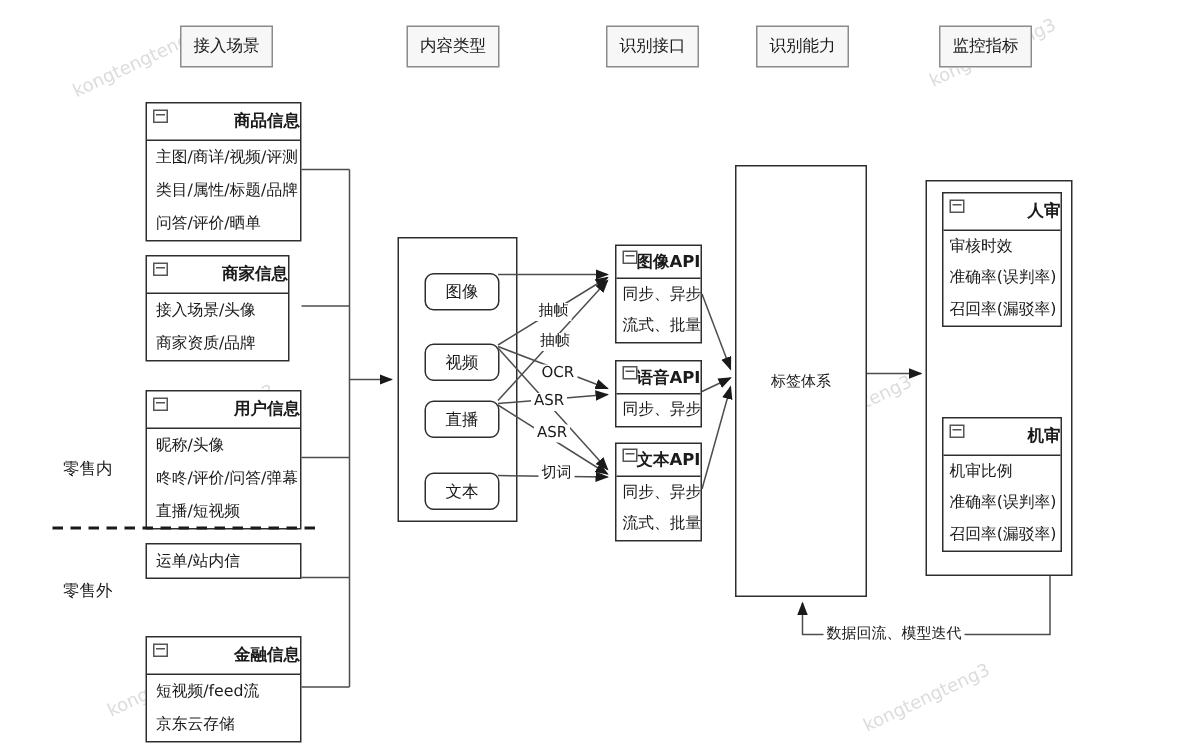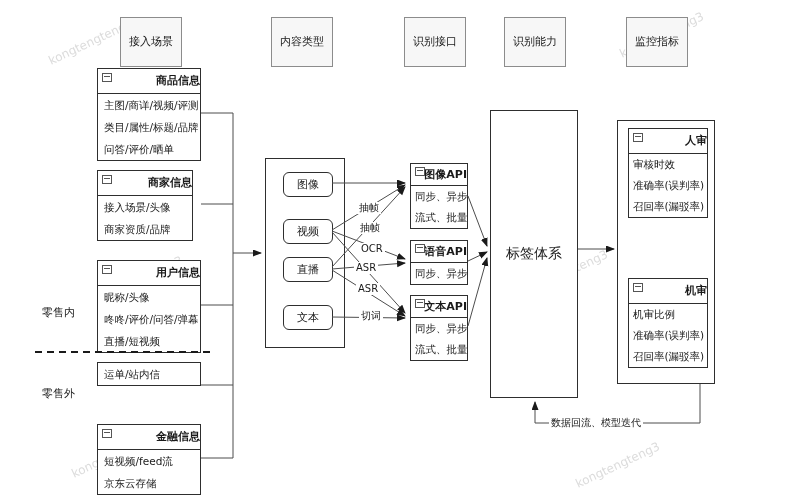--- a/index.html
+++ b/index.html
@@ -2,35 +2,35 @@
 <html><head>
 <meta charset="utf-8">
 <style>
   html,body{margin:0;padding:0;background:#fff;}
   .stage{position:relative;width:802px;height:500px;background:#fff;overflow:hidden;
          font-family:"DejaVu Sans",sans-serif;color:#1a1a1a;}
   .watermark{position:absolute;z-index:0;color:#dcdcdc;font-size:12px;
              transform:rotate(-25deg);white-space:nowrap;user-select:none;}
   
   .tag{position:absolute;z-index:2;border:1px solid #8c8c8c;background:#f7f7f7;
-       font-size:11px;line-height:14px;padding:17px 8px;white-space:nowrap;}
+       font-size:11px;line-height:14px;padding:6px 8px;white-space:nowrap;}
   
   .panel{position:absolute;z-index:1;border:1px solid #2e2e2e;background:#fff;box-sizing:border-box;}
   .panel-header{position:relative;height:24px;line-height:24px;border-bottom:1px solid #2e2e2e;
                 text-align:right;font-weight:bold;font-size:11px;white-space:nowrap;}
   .collapse-icon{position:absolute;left:4px;top:4px;width:8px;height:7px;border:1px solid #555;background:#fff;}
   .collapse-icon::after{content:"";position:absolute;left:1px;right:1px;top:2px;border-top:1px solid #555;}
   .panel-row{font-size:10.5px;line-height:22px;padding-left:6px;white-space:nowrap;}
   
   .group-box{position:absolute;z-index:1;border:1px solid #2e2e2e;box-sizing:border-box;background:transparent;}
   .type-node{position:absolute;z-index:1;width:48px;height:23px;border:1px solid #2e2e2e;border-radius:6px;
-             background:#fff;text-align:center;font-size:11px;line-height:23px;}
+             background:#fff;text-align:center;font-size:11px;line-height:23px;margin-top:10px;}
   
   .big-box{position:absolute;z-index:1;border:1px solid #2e2e2e;background:#fff;box-sizing:border-box;
-           display:flex;align-items:center;justify-content:center;font-size:14px;}
+           display:flex;align-items:center;justify-content:center;font-size:10px;}
   
   .connectors{position:absolute;left:0;top:0;z-index:2;pointer-events:none;}
   
   .edge-label{position:absolute;z-index:3;background:#fff;font-size:10px;line-height:12px;
               padding:0 2px;white-space:nowrap;}
   .zone-label{position:absolute;z-index:2;font-size:11px;white-space:nowrap;}
 </style>
 </head>
 <body>
 

